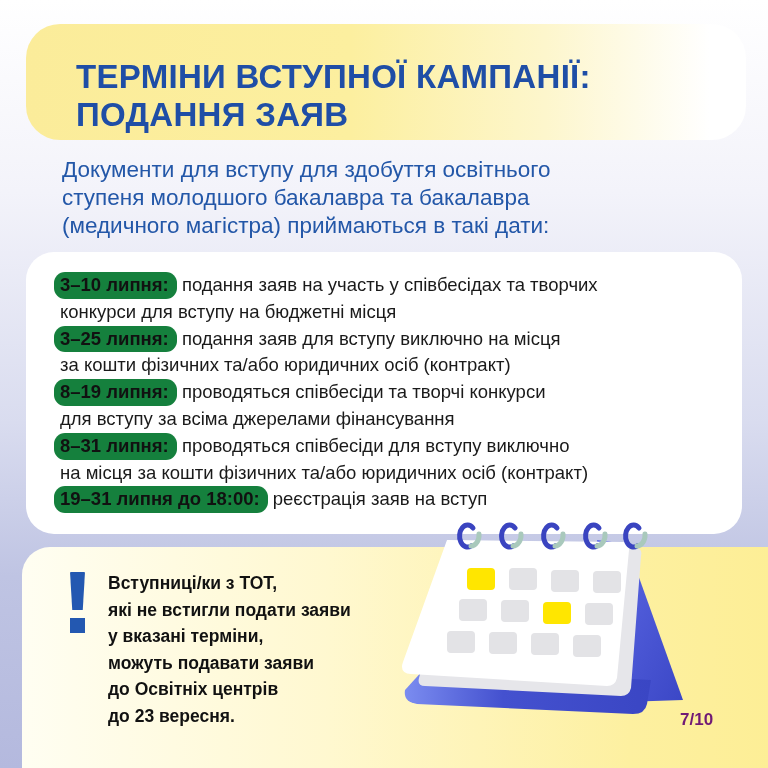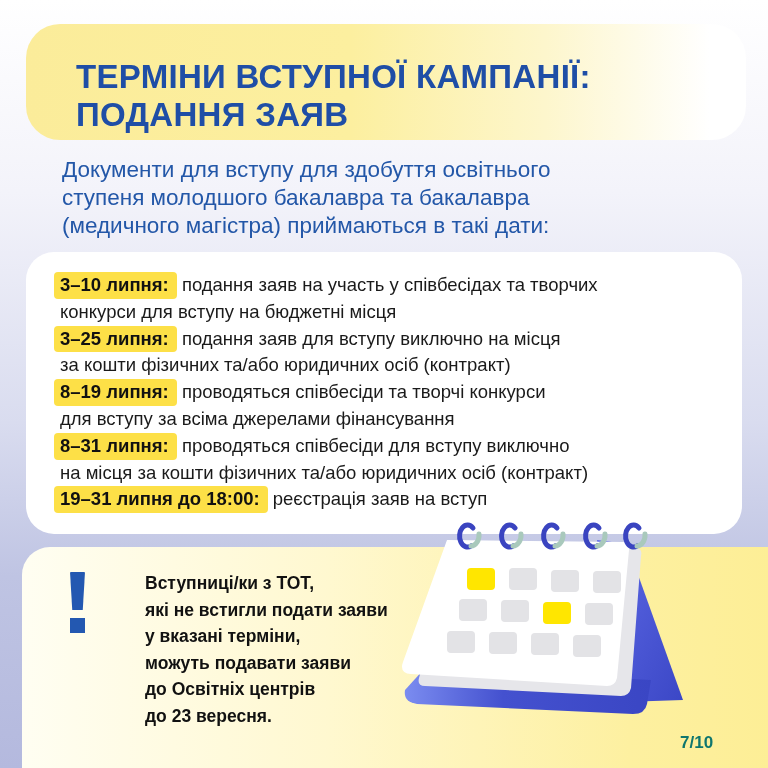--- a/index.html
+++ b/index.html
@@ -27,41 +27,41 @@
   .dates-card {
     position:absolute; left:26px; top:252px; width:716px; height:282px;
     background:#ffffff; border-radius:28px;
   }
   .dates {
     position:absolute; left:60px; top:272px;
     font-size:18.5px; line-height:26.8px; color:#1a1a1a;
   }
   .row { white-space:nowrap; }
   .tag {
-    display:inline-block; background:#fde047; border-radius:4px;
+    display:inline-block; background:#15803d; border-radius:11px;
     padding:0 8px 0 6px; margin-left:-6px; font-weight:bold; color:#111;
   }
   .note-panel {
     position:absolute; left:22px; top:547px; width:760px; height:240px;
     border-radius:28px 0 0 0;
     background: linear-gradient(90deg, #fffef2 0%, #fff8d0 40%, #fdf0a0 80%, #fdee95 100%);
   }
   .excl {
     position:absolute; left:70px; top:572px; width:16px;
   }
   .excl .bar { width:15px; height:38px; background:#2358b1; border-radius:1px; clip-path:polygon(0 0,100% 0,85% 100%,15% 100%); }
   .excl .dot { width:15px; height:15px; background:#2358b1; margin-top:8px; }
   .note {
     position:absolute; left:108px; top:570px;
     font-weight:bold; font-size:17.5px; line-height:26.5px; color:#111;
   }
-  .note div { white-space:nowrap;margin-left:37px; }
+  .note div { white-space:nowrap; }
   .page-num {
-    position:absolute; left:680px; top:733px;
-    font-weight:bold; font-size:17px; color:#0f766e;
+    position:absolute; left:680px; top:710px;
+    font-weight:bold; font-size:17px; color:#701a75;
   }
   .calendar { position:absolute; left:395px; top:510px; width:300px; height:210px; }
 </style>
 </head>
 <body>
 
 <div class="title-box"></div>
 <div class="title">
   <div>ТЕРМІНИ ВСТУПНОЇ КАМПАНІЇ:</div>
   <div>ПОДАННЯ ЗАЯВ</div>

